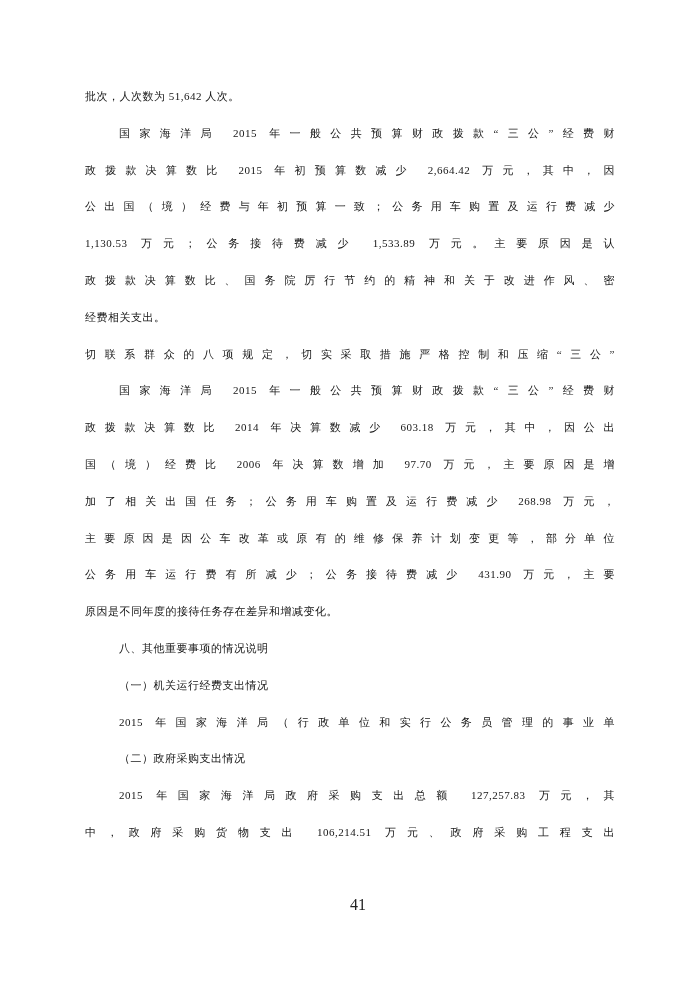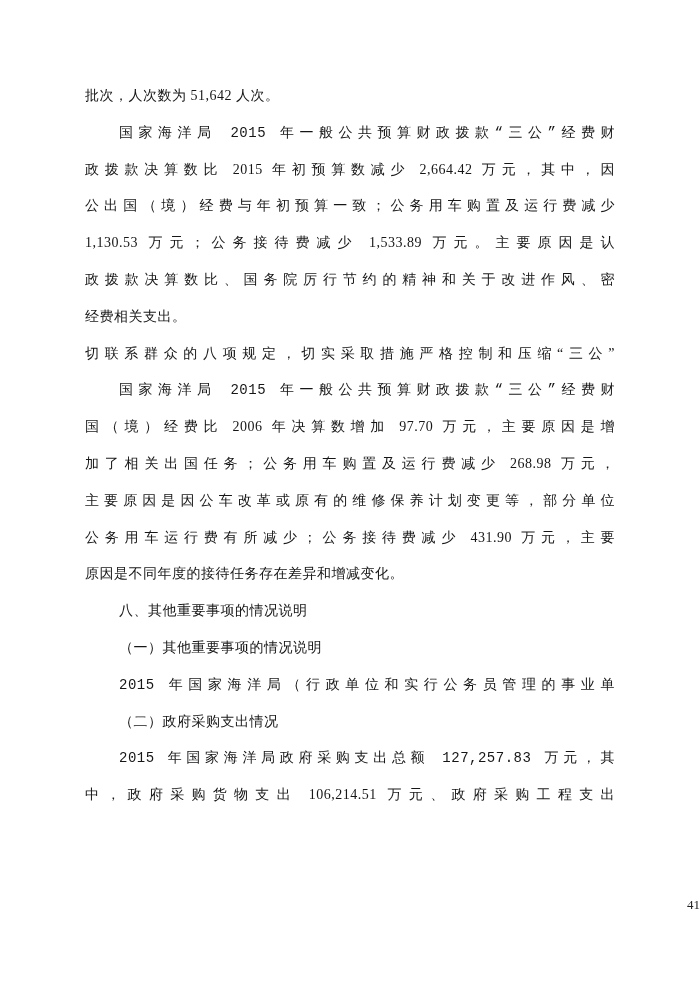--- a/index.html
+++ b/index.html
@@ -16,67 +16,67 @@
     font-family: "Liberation Serif", "DejaVu Serif", serif;
     color: #161616;
   }
   .content {
     position: absolute;
     left: 85px;
     top: 78px;
     width: 530px;
   }
   .line {
-    font-size: 14px;
+    font-size: 11px;
     line-height: 36.8px;
     height: 36.8px;
     text-align: justify;
     text-justify: inter-character;
     text-align-last: left;
     letter-spacing: 0.5px;
     white-space: normal;
   }
   .line.j {
     text-align-last: justify;
   }
   .line.i {
     text-indent: 34px;
-    font-family: Liberation Mono, monospace;
   }
   .pagenum {
     position: absolute;
     left: 16px;
     right: 0;
     top: 896px;
-    text-align: right;
-    font-size: 13px;
+    text-align: center;
+    font-size: 16px;
     line-height: 18px;
     color: #222222;
   }
 </style>
 </head>
 <body>
 
 <div class="page">
   <div class="content">
     <div class="line">批次，人次数为 51,642 人次。</div>
     <div class="line j i">国家海洋局 2015 年一般公共预算财政拨款“三公”经费财</div>
     <div class="line j">政拨款决算数比 2015 年初预算数减少 2,664.42 万元，其中，因</div>
     <div class="line j">公出国（境）经费与年初预算一致；公务用车购置及运行费减少</div>
     <div class="line j">1,130.53 万元；公务接待费减少 1,533.89 万元。主要原因是认</div>
     <div class="line j">政拨款决算数比、国务院厉行节约的精神和关于改进作风、密</div>
     <div class="line">经费相关支出。</div>
     <div class="line j">切联系群众的八项规定，切实采取措施严格控制和压缩“三公”</div>
     <div class="line j i">国家海洋局 2015 年一般公共预算财政拨款“三公”经费财</div>
+    <div class="line j">政拨款决算数比 2014 年决算数减少 603.18 万元，其中，因公出</div>
     <div class="line j">国（境）经费比 2006 年决算数增加 97.70 万元，主要原因是增</div>
     <div class="line j">加了相关出国任务；公务用车购置及运行费减少 268.98 万元，</div>
     <div class="line j">主要原因是因公车改革或原有的维修保养计划变更等，部分单位</div>
     <div class="line j">公务用车运行费有所减少；公务接待费减少 431.90 万元，主要</div>
     <div class="line">原因是不同年度的接待任务存在差异和增减变化。</div>
     <div class="line i">八、其他重要事项的情况说明</div>
-    <div class="line i">（一）其他重要事项的情况说明</div>
+    <div class="line i">（一）机关运行经费支出情况</div>
     <div class="line j i">2015 年国家海洋局（行政单位和实行公务员管理的事业单</div>
     <div class="line i">（二）政府采购支出情况</div>
     <div class="line j i">2015 年国家海洋局政府采购支出总额 127,257.83 万元，其</div>
     <div class="line j">中，政府采购货物支出 106,214.51 万元、政府采购工程支出</div>
   </div>
   <div class="pagenum">41</div>
 </div>
 
 </body></html>

